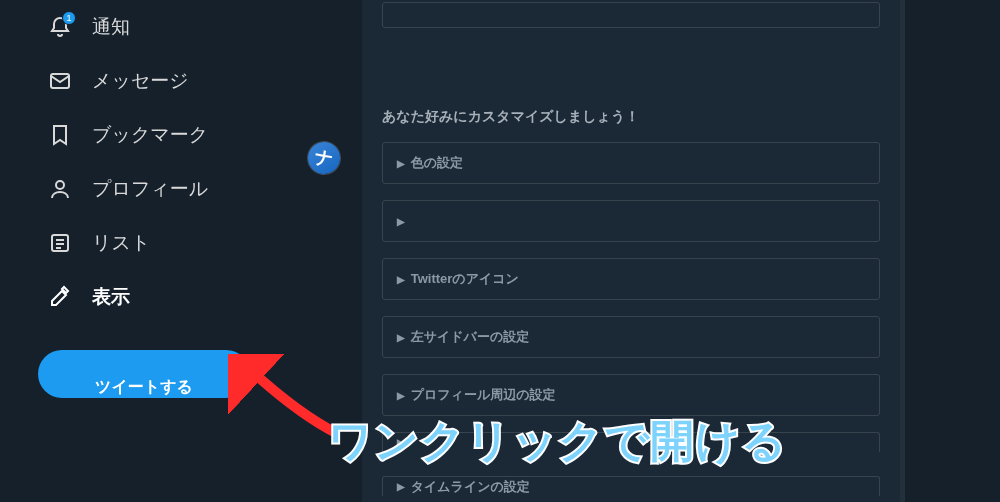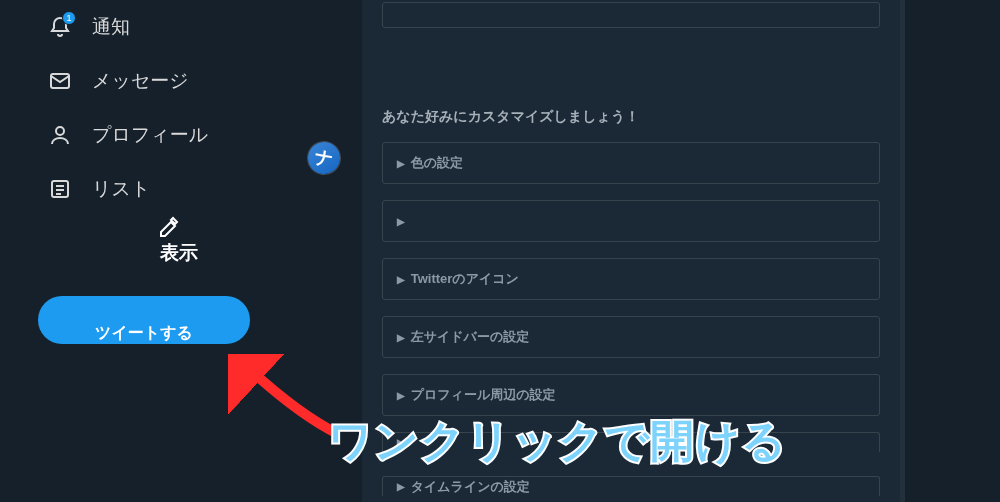--- a/index.html
+++ b/index.html
@@ -18,21 +18,21 @@
     padding-top: 0;
   }
   .nav-item {
     display: flex;
     align-items: center;
     height: 54px;
     padding-left: 48px;
     cursor: pointer;
     color: #d9d9d9;
   }
-  .nav-item.active { color: #ffffff; font-weight: bold; flex-direction: column; }
+  .nav-item.active { color: #ffffff; font-weight: bold; }
   .nav-icon {
     width: 24px; height: 24px;
     margin-right: 20px;
     display: flex; align-items: center; justify-content: center;
     position: relative;
   }
   .nav-icon svg { width: 24px; height: 24px; fill: none; stroke: currentColor; stroke-width: 2; }
   .badge {
     position: absolute;
     top: -4px; right: -4px;
@@ -142,20 +142,28 @@
   <div class="nav-item">
     <span class="nav-icon">
       <svg viewBox="0 0 24 24">
           <rect x="3" y="5" width="18" height="14" rx="2"></rect>
           <path d="M3 7l9 6 9-6"></path>
         </svg>
     </span>
     <span class="nav-label">メッセージ</span>
   </div>
 
+  <div class="nav-item">
+    <span class="nav-icon">
+      <svg viewBox="0 0 24 24">
+          <path d="M6 3h12v18l-6-4-6 4z"></path>
+        </svg>
+    </span>
+    <span class="nav-label">ブックマーク</span>
+  </div>
 
   <div class="nav-item">
     <span class="nav-icon">
       <svg viewBox="0 0 24 24">
           <circle cx="12" cy="8" r="4"></circle>
           <path d="M4 21c0-4 4-6 8-6s8 2 8 6"></path>
         </svg>
     </span>
     <span class="nav-label">プロフィール</span>
   </div>

